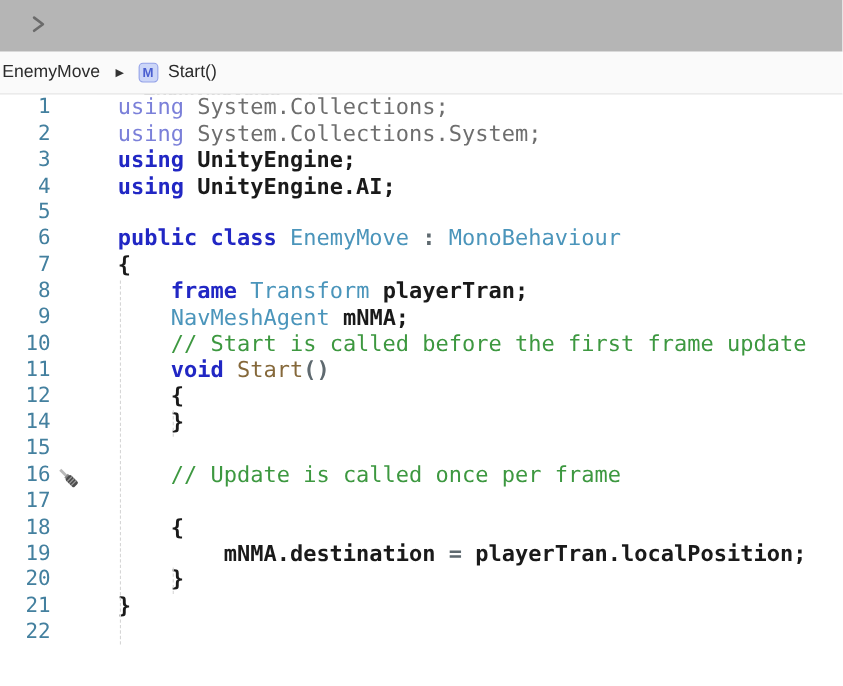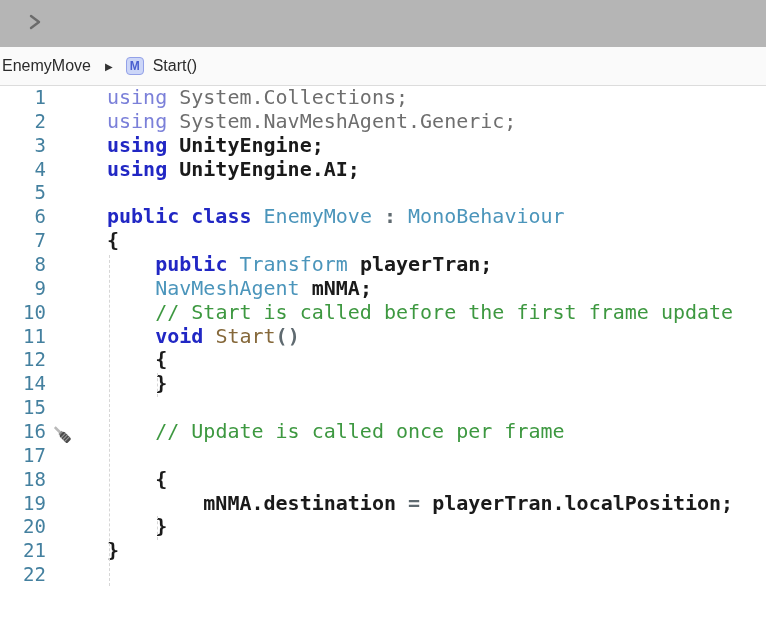--- a/index.html
+++ b/index.html
@@ -93,21 +93,21 @@
   <div class="guide guide-0"></div>
   <div class="guide guide-1"></div>
   <div class="guide guide-2"></div>
   <div id="code-rows">
       <div class="row">
         <div class="ln">1</div>
         <div class="code"><span class="tk-kd">using </span><span class="tk-dim">System.Collections;</span></div>
       </div>
       <div class="row">
         <div class="ln">2</div>
-        <div class="code"><span class="tk-kd">using </span><span class="tk-dim">System.NavMeshAgent.Generic;</span></div>
+        <div class="code"><span class="tk-kd">using </span><span class="tk-dim">System.Collections.System;</span></div>
       </div>
       <div class="row">
         <div class="ln">3</div>
         <div class="code"><span class="tk-k">using </span><span class="tk-d">UnityEngine;</span></div>
       </div>
       <div class="row">
         <div class="ln">4</div>
         <div class="code"><span class="tk-k">using </span><span class="tk-d">UnityEngine.AI;</span></div>
       </div>
       <div class="row">
@@ -117,21 +117,21 @@
       <div class="row">
         <div class="ln">6</div>
         <div class="code"><span class="tk-k">public class </span><span class="tk-t">EnemyMove</span><span class="tk-o"> : </span><span class="tk-t">MonoBehaviour</span></div>
       </div>
       <div class="row">
         <div class="ln">7</div>
         <div class="code"><span class="tk-d">{</span></div>
       </div>
       <div class="row">
         <div class="ln">8</div>
-        <div class="code"><span class="tk-d">    </span><span class="tk-k">public </span><span class="tk-t">Transform </span><span class="tk-d">playerTran;</span></div>
+        <div class="code"><span class="tk-d">    </span><span class="tk-k">frame </span><span class="tk-t">Transform </span><span class="tk-d">playerTran;</span></div>
       </div>
       <div class="row">
         <div class="ln">9</div>
         <div class="code"><span class="tk-d">    </span><span class="tk-t">NavMeshAgent </span><span class="tk-d">mNMA;</span></div>
       </div>
       <div class="row">
         <div class="ln">10</div>
         <div class="code"><span class="tk-d">    </span><span class="tk-c">// Start is called before the first frame update</span></div>
       </div>
       <div class="row">

